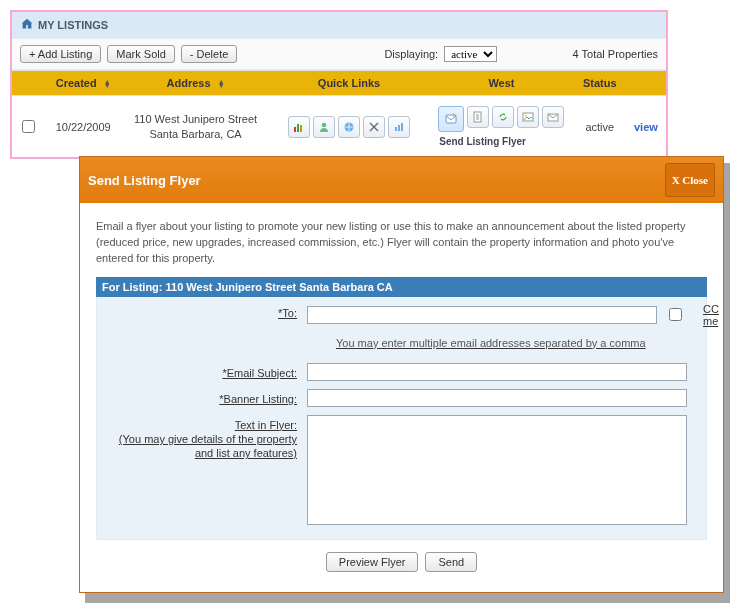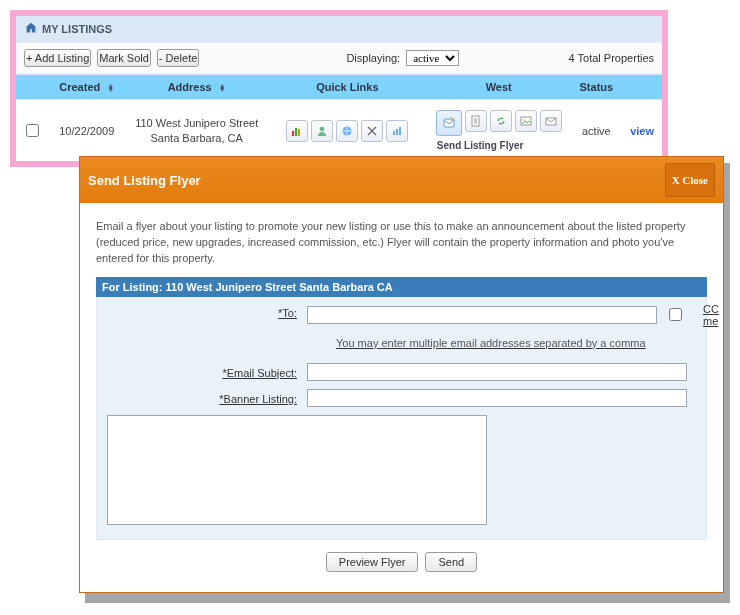--- a/index.html
+++ b/index.html
@@ -13,21 +13,21 @@
     width: 740px;
     height: 615px;
     position: relative;
   }
   
   .listings-panel {
     position: absolute;
     left: 10px;
     top: 10px;
     width: 658px;
-    border: 6px solid #f9a8d4;
+    border: 2px solid #f9a8d4;
   }
   .listings-header {
     background: #dbe8f6;
     padding: 5px 8px;
     font-weight: bold;
     color: #4b5a6b;
     display: flex;
     align-items: center;
     gap: 4px;
     font-size: 11px;
@@ -40,41 +40,41 @@
     align-items: center;
     gap: 6px;
     border-top: 1px solid #e5ecf3;
     border-bottom: 1px solid #e5ecf3;
   }
   .ui-btn {
     font: 11px Verdana, Arial;
     background: linear-gradient(#fefefe, #e8e8e8);
     border: 1px solid #9a9a9a;
     border-radius: 3px;
-    padding: 2px 1px;
+    padding: 2px 8px;
     color: #333;
     cursor: pointer;
   }
   .toolbar-spacer { flex: 0 0 135px; }
   .disp-label { color: #333; }
   .disp-select {
     font: 11px Verdana;
     border: 1px solid #999;
     padding: 0 2px;
     background: #fff;
   }
   .total-props { margin-left: auto; color: #333; }
 
   table.listings {
     width: 100%;
     border-collapse: collapse;
     background: #fff;
   }
   table.listings th {
-    background: #7dd3fc;
+    background: #eab308;
     color: #334;
     font-weight: bold;
     font-size: 11px;
     padding: 6px 4px;
     border-top: 1px solid #dbe3ed;
     border-bottom: 1px solid #dbe3ed;
     text-align: center;
   }
   table.listings td {
     padding: 10px 6px;
@@ -376,20 +376,24 @@
       </div>
       <div class="form-row">
         <label>*Email Subject:</label>
         <input type="text" style="width: 380px;">
       </div>
       <div class="form-row">
         <label>*Banner Listing:</label>
         <input type="text" style="width: 380px;">
       </div>
       <div class="form-row">
+        <label>
+          <span>Text in Flyer:</span><br>
+          <span>(You may give details of the property and list any features)</span>
+        </label>
         <textarea style="width: 380px;"></textarea>
       </div>
     </div>
 
     <div class="btn-row">
       <button class="ui-btn">Preview Flyer</button>
       <button class="ui-btn">Send</button>
     </div>
   </div>
 </div>

